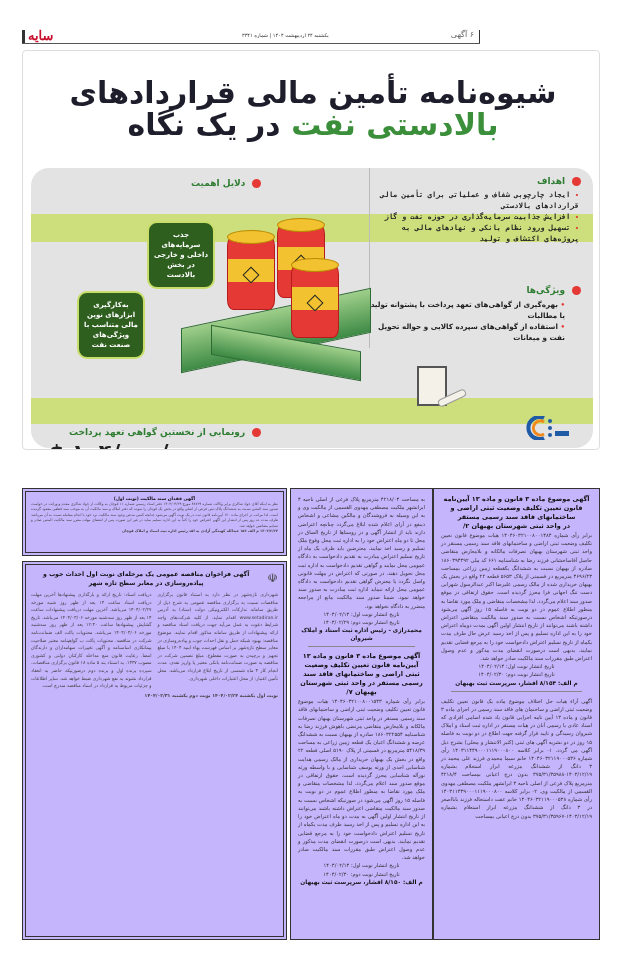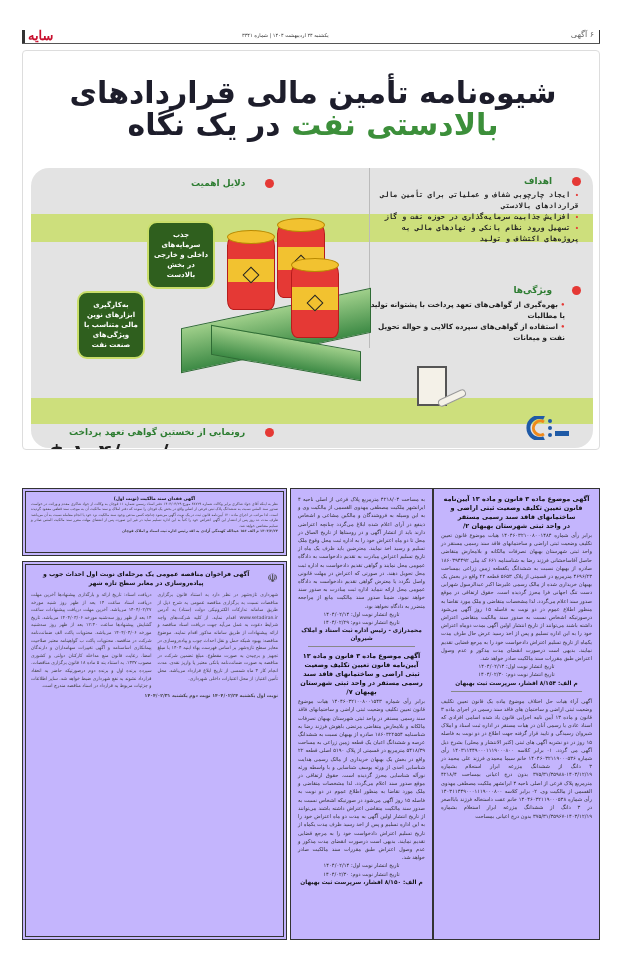--- a/index.html
+++ b/index.html
@@ -1,39 +1,39 @@
 <!DOCTYPE html>
 <html><head>
 <meta charset="utf-8">
 <style>
   * { box-sizing: border-box; margin: 0; padding: 0; }
   html, body { width: 620px; height: 958px; background: #ffffff; overflow: hidden; }
   body { font-family: "DejaVu Sans", sans-serif; color: #222; position: relative; }
 
   
-  .masthead { position: absolute; left: 22px; top: 30px; width: 578px; height: 14px; border-bottom: 1px solid #555; }
+  .masthead { position: absolute; left: 22px; top: 30px; width: 458px; height: 14px; border-bottom: 1px solid #555; }
   .mast-logo { position: absolute; left: 6px; top: -2px; font-family: "DejaVu Serif", serif; font-size: 13px; color: #c8102e; font-weight: bold; }
   .mast-bars { position: absolute; left: 0; top: 0; width: 3px; height: 13px; border-left: 2px solid #333; border-right: 1px solid #333; }
   .mast-date { position: absolute; left: 220px; top: 2px; font-size: 5px; color: #333; direction: rtl; }
   .mast-page { position: absolute; right: 6px; top: 0px; font-size: 8px; color: #666; direction: rtl; }
   .mast-right-bar { position: absolute; right: 0; top: 0; height: 13px; border-right: 1px solid #333; }
 
   
   .info-card { position: absolute; left: 22px; top: 50px; width: 578px; height: 400px; border: 1px solid #ddd; border-radius: 4px; background: #fff; overflow: hidden; }
   .title { position: absolute; left: 10px; top: 26px; width: 560px; text-align: center; direction: rtl; font-family: "DejaVu Sans", sans-serif; font-weight: bold; line-height: 1.05; }
   .title-l1 { display: block; font-size: 30px; color: #1d1d2b; letter-spacing: -0.5px; }
   .title-l2 { display: block; font-size: 30px; color: #1d1d2b; }
   .title-green { color: #3c8f3a; }
 
   .info-panel { position: absolute; left: 8px; top: 117px; width: 562px; height: 280px; background: #e3e3e3; border-radius: 18px; }
   .lime-band { position: absolute; left: 0; top: 46px; width: 100%; height: 28px; background: #c9de6a; opacity: 0.85; }
   .lime-band2 { position: absolute; left: 0; top: 230px; width: 100%; height: 26px; background: #c9de6a; opacity: 0.85; }
   .divider-v { position: absolute; left: 338px; top: 0; width: 1px; height: 180px; background: #bbb; }
 
-  .sect-head { position: absolute; direction: rtl; font-size: 9px; font-weight: bold; color: #2e7d32; display: flex; align-items: center; gap: 20px; }
+  .sect-head { position: absolute; direction: rtl; font-size: 9px; font-weight: bold; color: #2e7d32; display: flex; align-items: center; gap: 7px; }
   .sect-head .dot { width: 9px; height: 9px; border-radius: 50%; background: #e53935; display: inline-block; }
   .bullets { position: absolute; direction: rtl; font-size: 7.2px; font-weight: bold; line-height: 11px; color: #222; list-style: none; }
   .bullets li::before { content: "• "; color: #e53935; }
 
   .reason-box { position: absolute; width: 68px; height: 68px; background: #2f5f1e; border: 2px solid #c9de6a; border-radius: 10px; color: #fff; font-size: 7px; font-weight: bold; line-height: 10px; text-align: center; direction: rtl; display: flex; align-items: center; justify-content: center; padding: 4px; }
 
   
   .money { position: absolute; background: linear-gradient(#9fcf8a, #3d8a45); border: 1px solid #2e6b34; }
   .barrel { position: absolute; width: 48px; height: 74px; border-radius: 6px/10px; background: linear-gradient(#e53935 0 30%, #f2c230 30% 62%, #e53935 62% 100%); border: 1px solid #b71c1c; }
   .barrel .top { position: absolute; left: -1px; top: -7px; width: 48px; height: 14px; border-radius: 50%; background: #f2c230; border: 1px solid #b98a00; }

